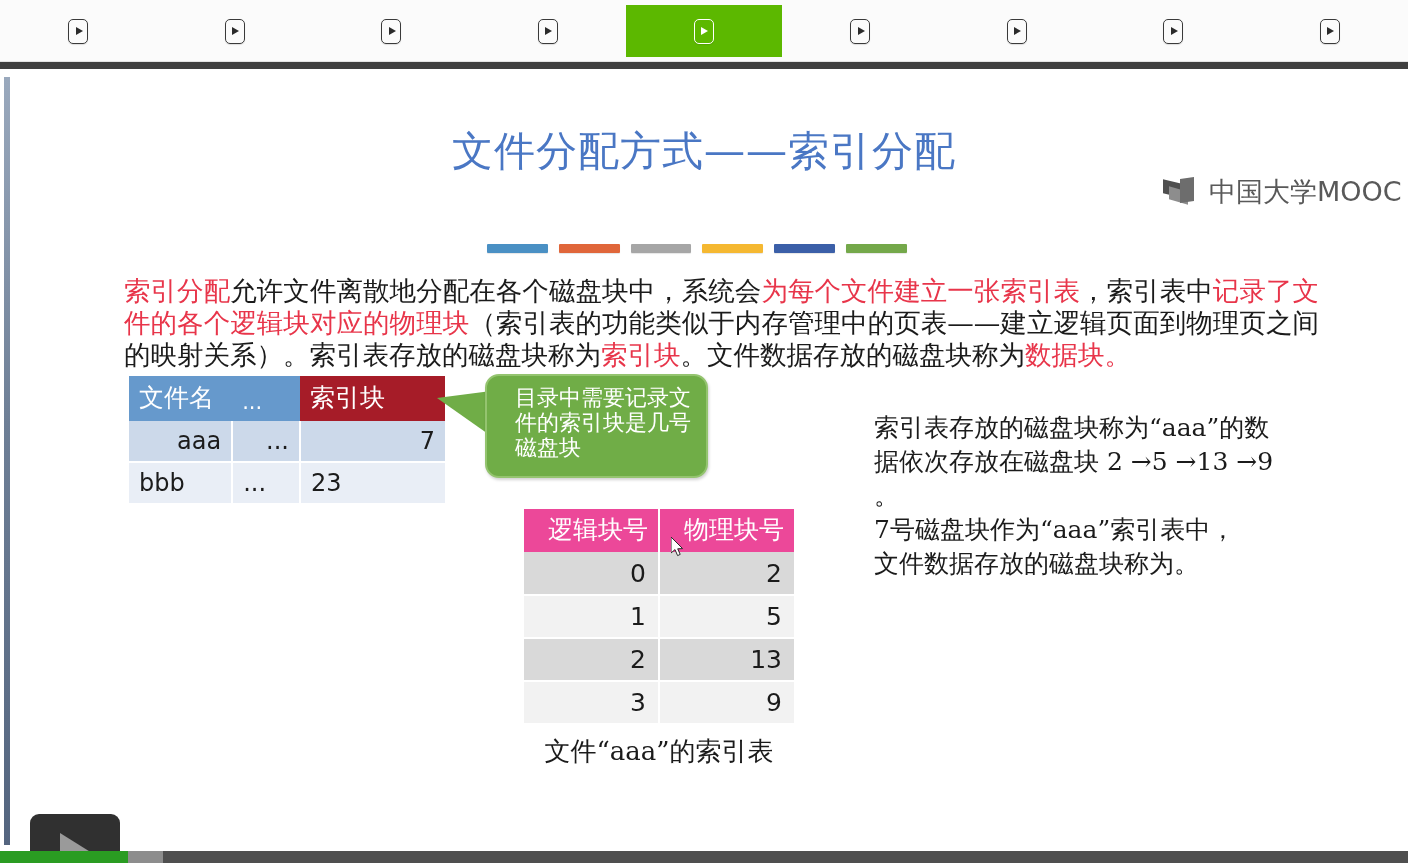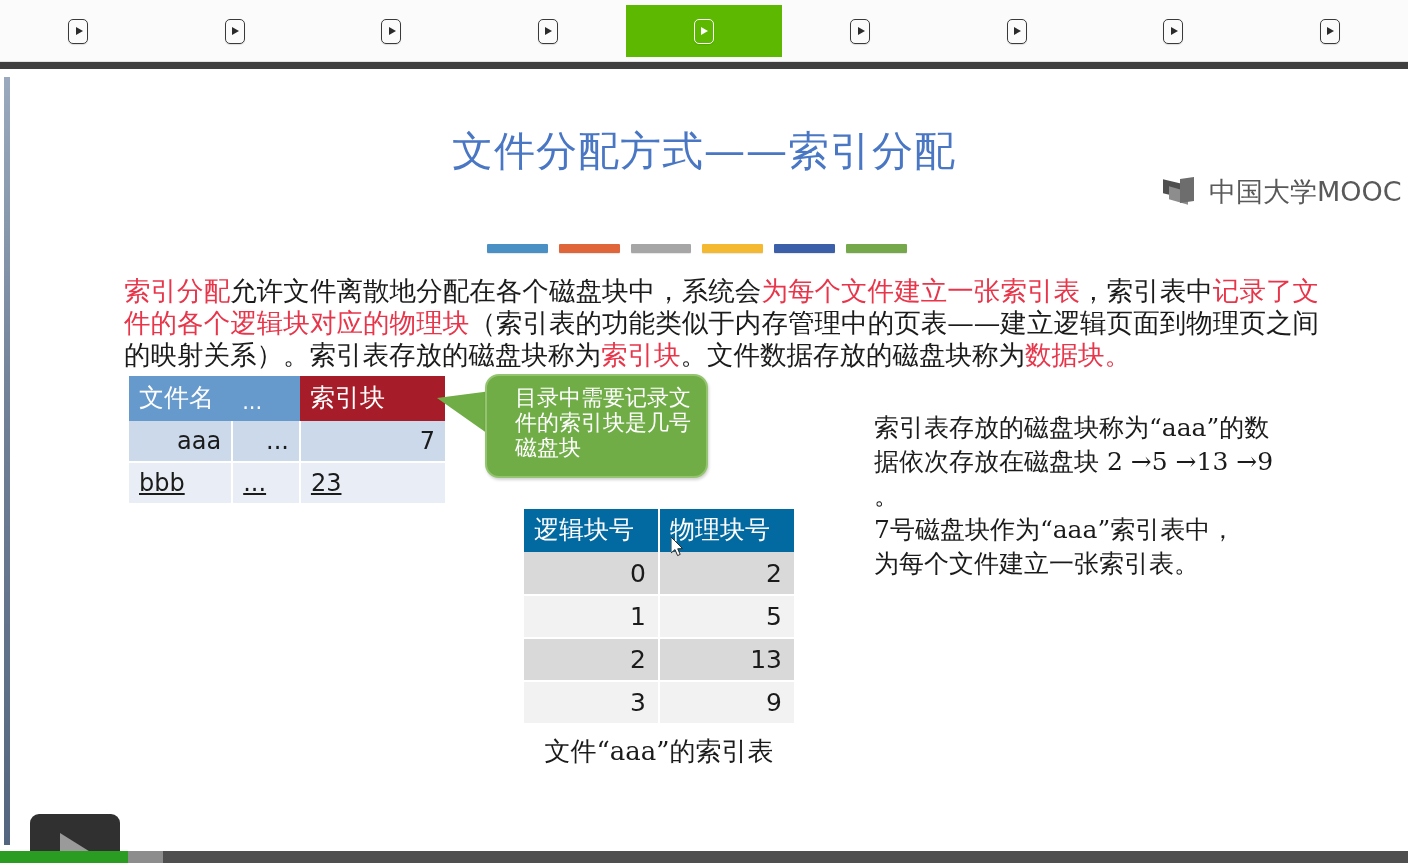--- a/index.html
+++ b/index.html
@@ -148,21 +148,21 @@
   #dir-table th.c2 { background: #a61c28; width: 150px; }
   #dir-table td {
     font-size: 24px;
     color: #1b1b1b;
     padding: 6px 10px;
     height: 41px;
     border-bottom: 2px solid #ffffff;
     border-right: 2px solid #ffffff;
   }
   #dir-table tr.r-odd td { background: #ccd9ea; text-align: right; }
-  #dir-table tr.r-even td { background: #e9eef6; text-decoration: underline; }
+  #dir-table tr.r-even td { background: #e9eef6; }
   #dir-table td:last-child { border-right: none; }
 
   
   #callout {
     position: absolute; left: 485px; top: 305px;
     width: 223px; height: 104px;
     background: #70ad47;
     border: 2px solid #94c46f;
     border-radius: 14px;
     color: #ffffff;
@@ -181,27 +181,27 @@
   }
 
   
   #idx-wrap { position: absolute; left: 524px; top: 440px; width: 270px; }
   #idx-table {
     width: 270px;
     border-collapse: collapse;
     font-family: "DejaVu Sans", "Liberation Sans", sans-serif;
   }
   #idx-table th {
-    background: #0369a1;
+    background: #ec4899;
     color: #ffffff;
     font-weight: normal;
     font-size: 25px;
     padding: 4px 10px 6px 10px;
     height: 40px;
-    text-align: left;
+    text-align: right;
     border-right: 2px solid #ffffff;
     white-space: nowrap;
   }
   #idx-table th:last-child { border-right: none; }
   #idx-table td {
     font-size: 25px;
     color: #1b1b1b;
     text-align: right;
     padding: 6px 12px;
     height: 43px;
@@ -401,21 +401,21 @@
         </tr>
       </tbody>
     </table>
     <div id="idx-caption">文件“aaa”的索引表</div>
   </div>
 
   <div id="note">
       <div>索引表存放的磁盘块称为“aaa”的数</div>
       <div>据依次存放在磁盘块 2 →5 →13 →9 。</div>
       <div>7号磁盘块作为“aaa”索引表中，</div>
-      <div>为每个文件建立一张索引表。</div>
+      <div>文件数据存放的磁盘块称为。</div>
     </div>
 
   <svg id="cursor" viewBox="0 0 14 21">
     <polygon points="0,0 0,16 4,12.6 6.6,18.6 9.2,17.4 6.7,11.8 11.6,11.6" fill="#ffffff" stroke="#2b2b2b" stroke-width="1"></polygon>
   </svg>
 
   <div id="play-overlay">
     <span class="big-tri"></span>
   </div>
 

